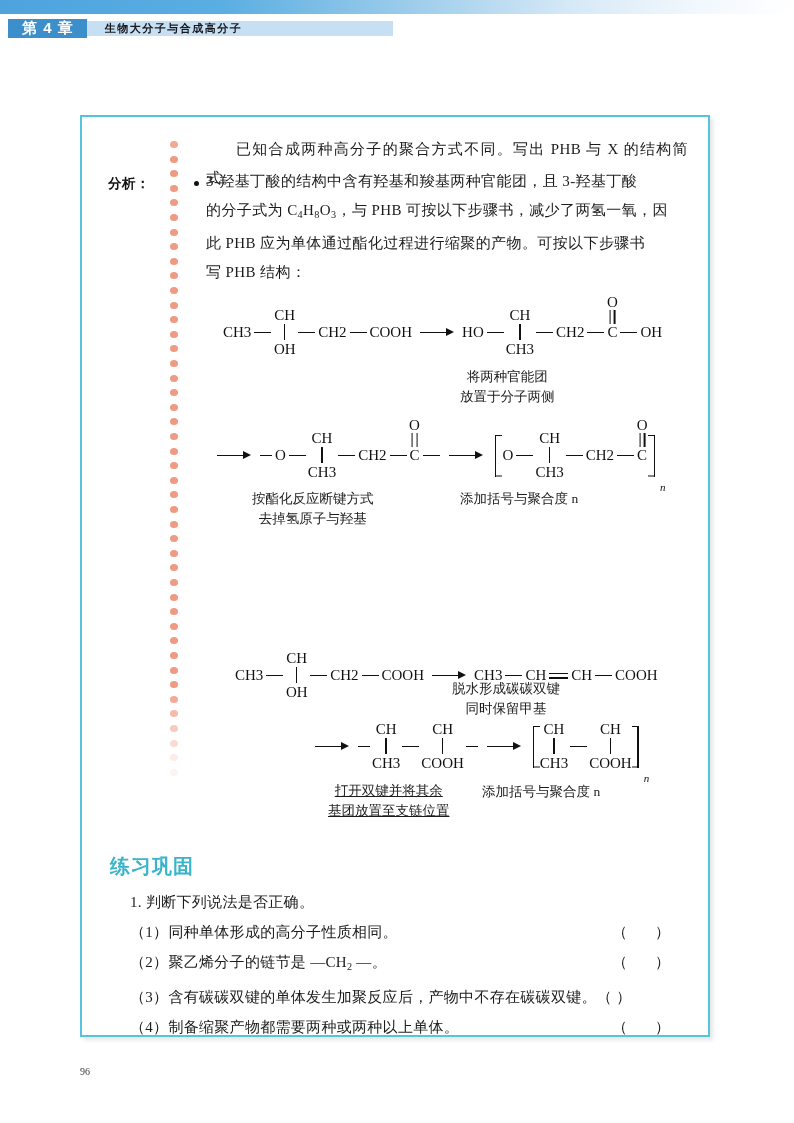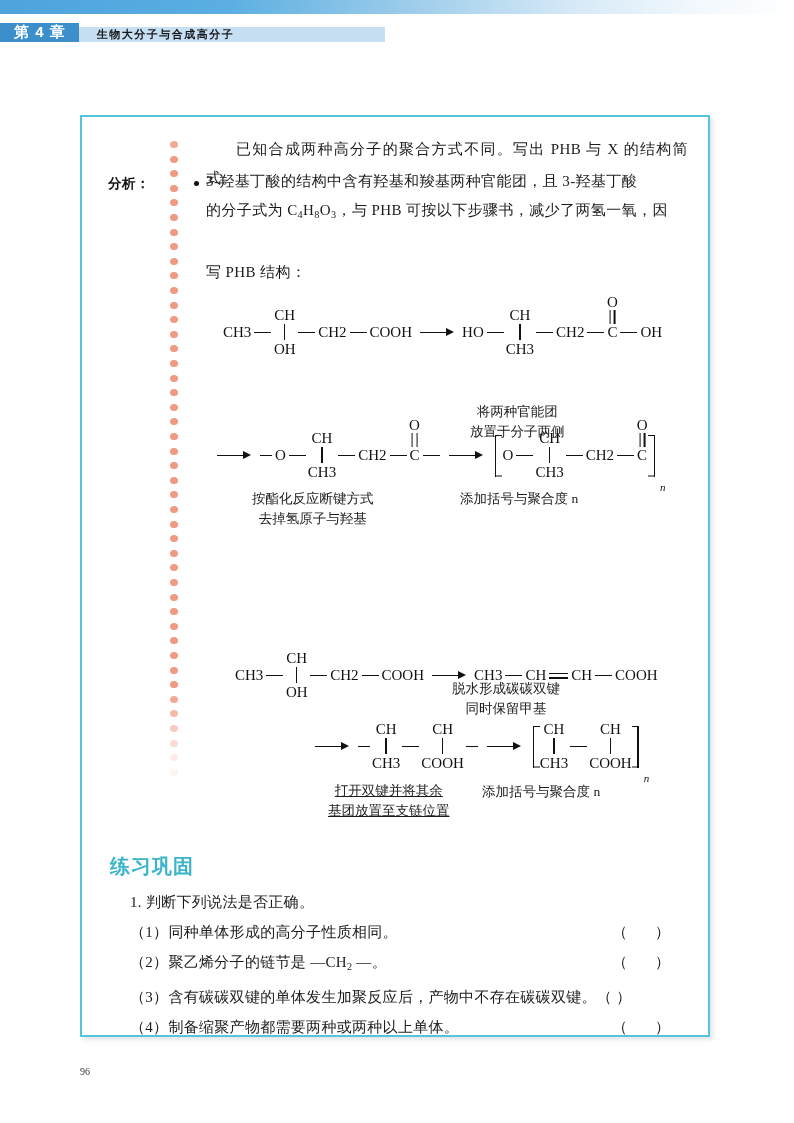--- a/index.html
+++ b/index.html
@@ -21,21 +21,22 @@
     position: absolute;
     left: 0; top: 0;
     width: 794px; height: 14px;
     background: linear-gradient(to right, #4ea3dd 0%, #5aaee2 28%, #9ecdeb 52%, #d6e9f7 72%, #f2f8fd 88%, #ffffff 100%);
   }
   #chapter-bar {
     position: absolute;
     left: 0; top: 14px;
     height: 28px;
     display: flex;
-    align-items: flex-end;
+    align-items: center;
+    padding-left: 8px;
   }
   #chapter-badge {
     background: #3d8fcc;
     color: #ffffff;
     font-family: "Liberation Sans", sans-serif;
     font-weight: bold;
     font-size: 15px;
     letter-spacing: 1px;
     display: flex;
     align-items: center;
@@ -269,21 +270,21 @@
     </div>
 
   <div id="analysis-label">分析：</div>
   <div id="bullet-dot"></div>
 
   <div class="para" id="para-intro">已知合成两种高分子的聚合方式不同。写出 PHB 与 X 的结构简式。</div>
 
   <div class="para" id="para-analysis">
     <span>3-羟基丁酸的结构中含有羟基和羧基两种官能团，且 3-羟基丁酸</span><br>
     <span>的分子式为 C</span><sub>4</sub><span>H</span><sub>8</sub><span>O</span><sub>3</sub><span>，与 PHB 可按以下步骤书，减少了两氢一氧，因</span><br>
-    <br>
+    <span>此 PHB 应为单体通过酯化过程进行缩聚的产物。可按以下步骤书</span><br>
     <span>写 PHB 结构：</span>
   </div>
 
   <div class="chem" style="left:140px; top:190px;">
     <div class="crow">
       <span class="atom">CH3</span>
       <span class="bond"></span>
       <span class="vstack">
         <span class="atom">CH</span>
         <span class="vbond"></span>
@@ -309,21 +310,21 @@
           <span class="o">O</span>
           <span class="dbl-lines"></span>
         </span>
         <span>C</span>
       </span>
       <span class="bond"></span>
       <span class="atom">OH</span>
     </div>
   </div>
 
-  <div class="caption" style="left:388px; top:250px;margin-top:35px;">
+  <div class="caption" style="left:378px; top:250px;">
     <div>将两种官能团</div>
     <div>放置于分子两侧</div>
   </div>
 
   <div class="chem" style="left:128px; top:313px;">
     <div class="crow">
       <span class="arrow"></span>
       <span class="bond short"></span>
       <span class="atom">O</span>
       <span class="bond"></span>

